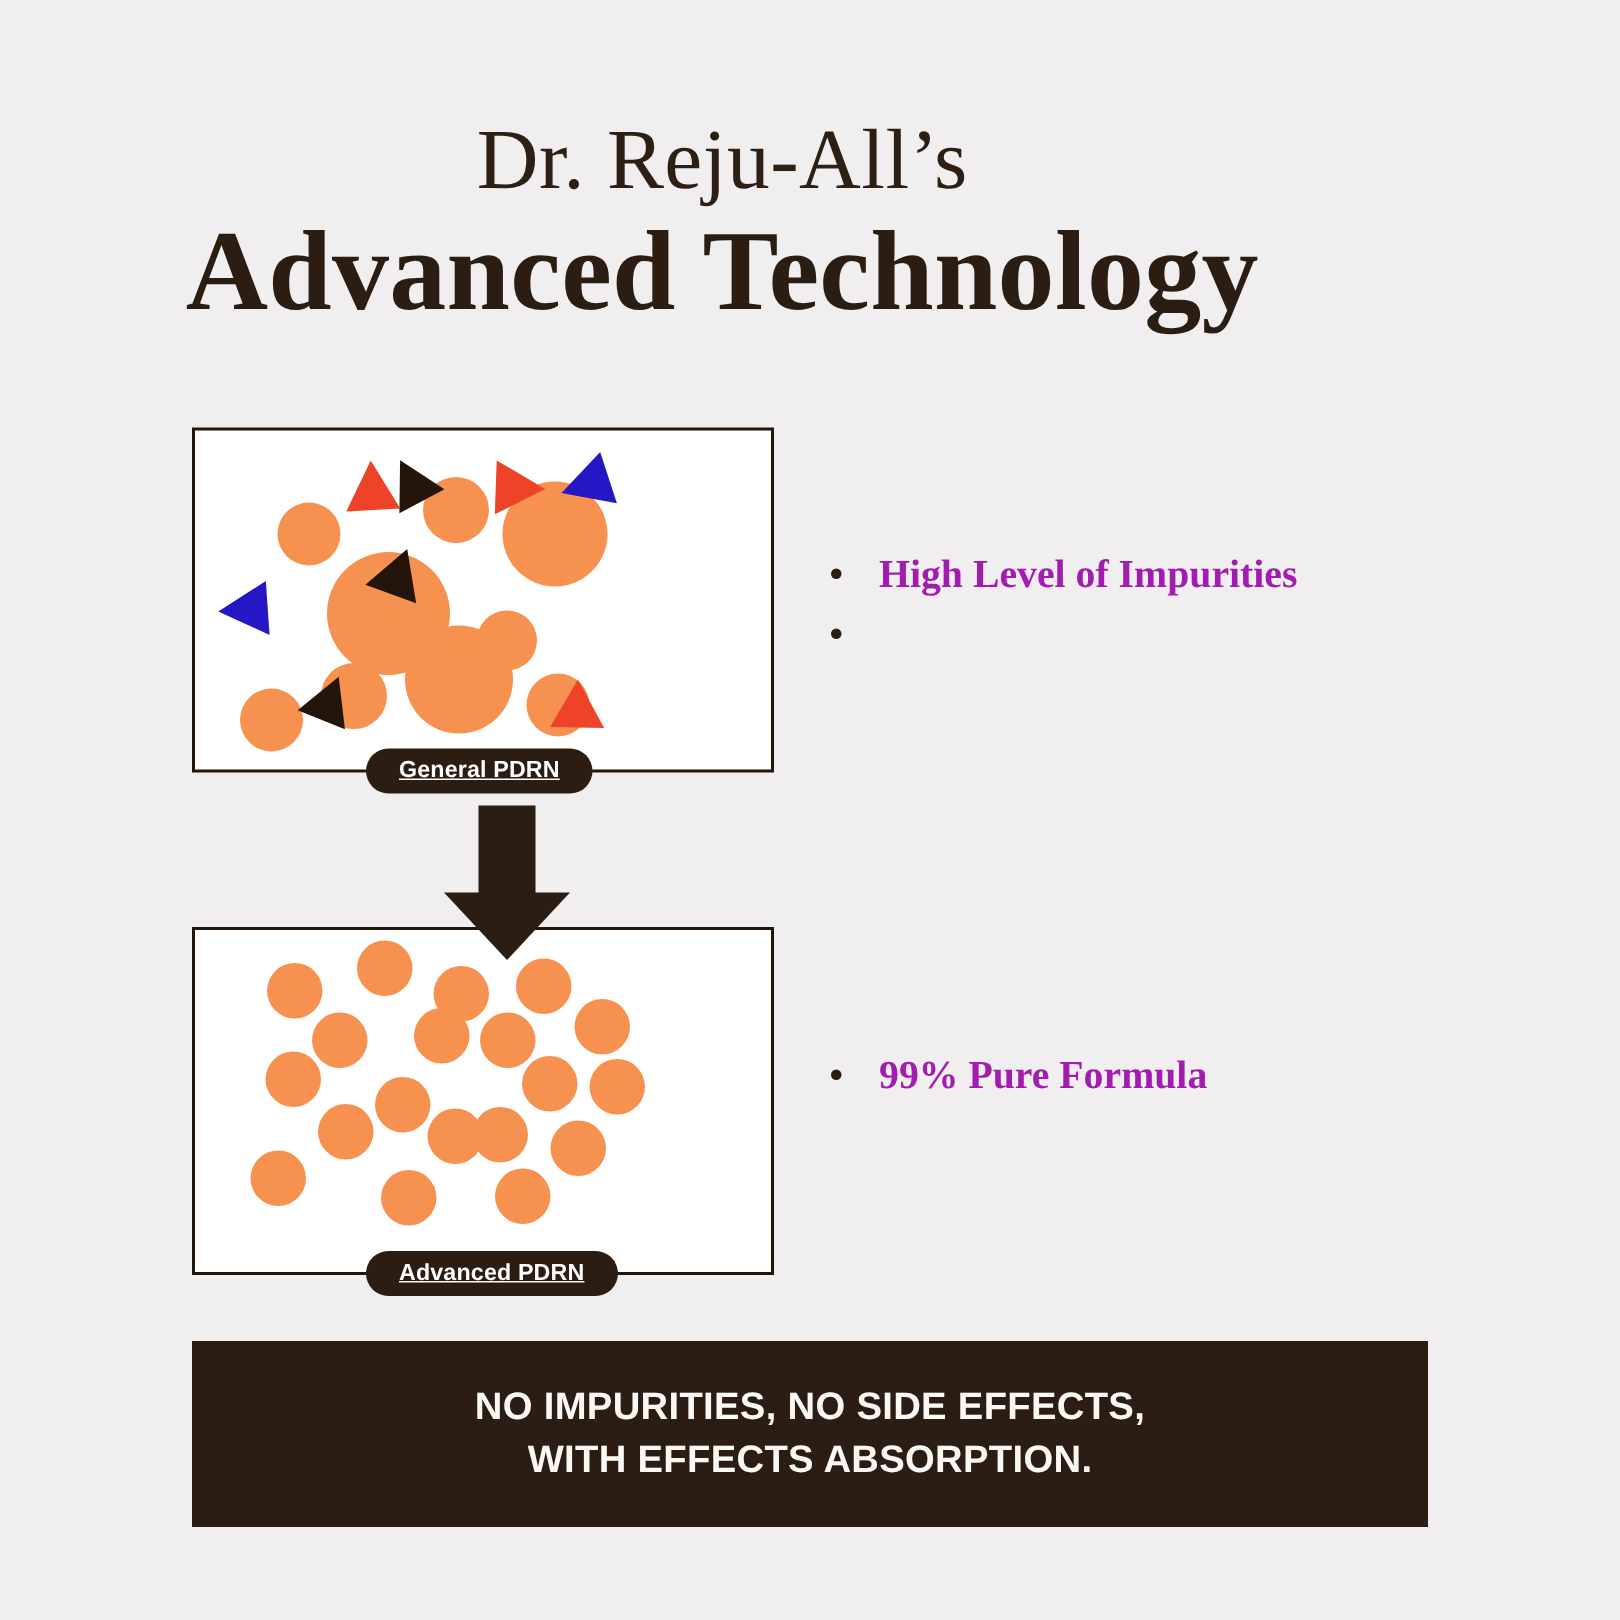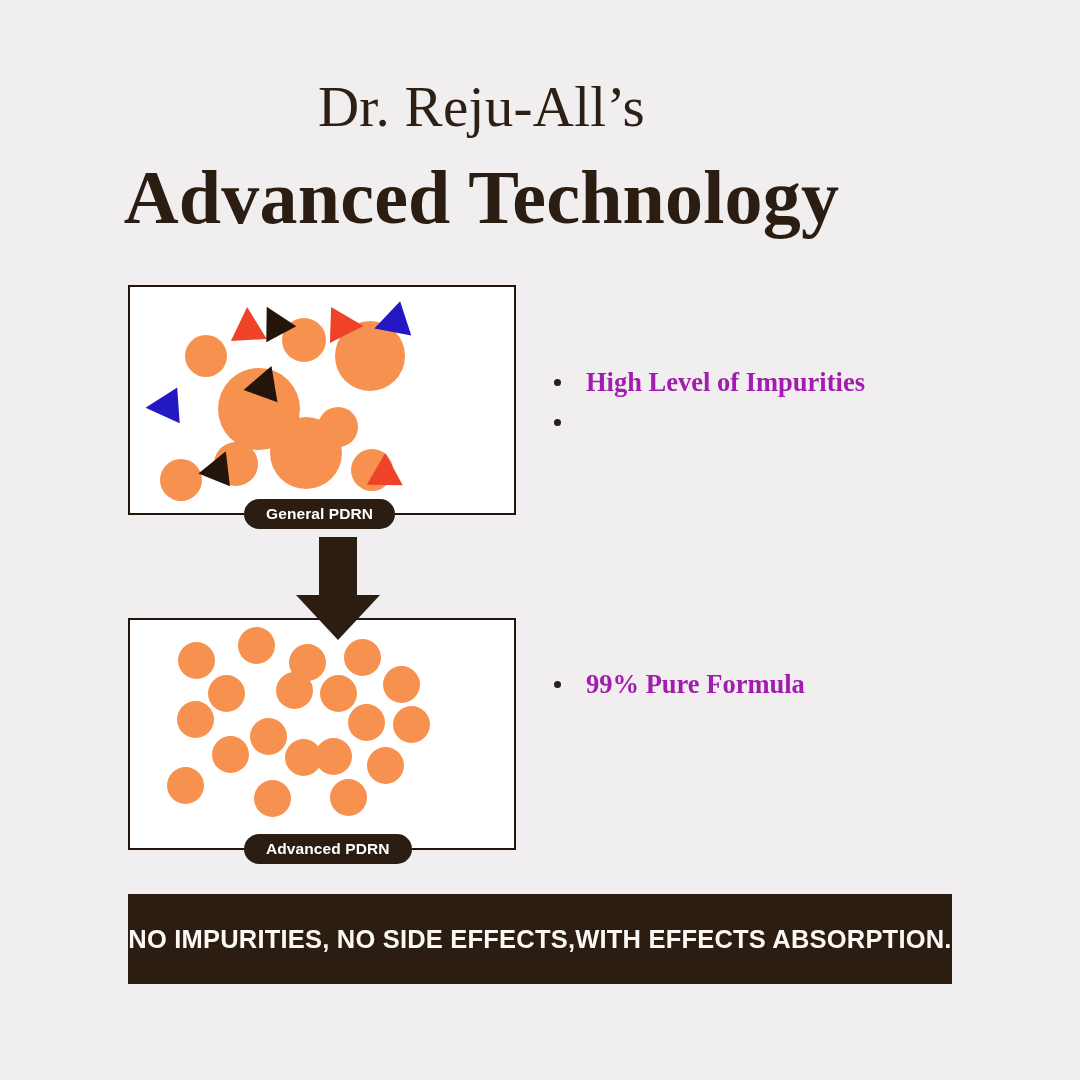--- a/index.html
+++ b/index.html
@@ -33,21 +33,21 @@
     letter-spacing:0.3px;
     font-weight:400;
   }
   #title-line2 {
     font-family:"Liberation Serif", serif;
     font-size:76px;
     line-height:1.12;
     color:#2b1d12;
     font-weight:700;
     letter-spacing:0.2px;
-    margin-top:20px;
+    margin-top:4px;
   }
 
   
   .panel {
     position:absolute;
     background:#ffffff;
     border:2px solid #231509;
   }
   #panel-general  { left:128px; top:285px; width:388px; height:230px; }
   #panel-advanced { left:128px; top:618px; width:388px; height:232px; }
@@ -78,20 +78,21 @@
     font-size:15.5px;
     font-weight:700;
     font-family:"Liberation Sans", sans-serif;
     letter-spacing:0.1px;
     height:30px;
     line-height:30px;
     text-align:center;
     padding:0 22px;
     white-space:nowrap;
     z-index:6;
+    text-decoration:underline;
   }
   #pill-general  { left:244px; top:499px; }
   #pill-advanced { left:244px; top:834px; }
 
   
   #flow-arrow {
     position:absolute;
     left:296px;
     top:537px;
     width:84px;
@@ -116,21 +117,21 @@
     border-top:45px solid #2b1d12;
   }
 
   
   .bullets {
     position:absolute;
     font-family:Liberation Serif, serif;
     color:#a21caf;
   }
   #bullets-general  { left:552px; top:362px; }
-  #bullets-advanced { left:552px; top:664px; }
+  #bullets-advanced { left:552px; top:696px; }
 
   .bullets ul { list-style:none; }
   .bullets li {
     font-size:26.5px;
     line-height:40px;
     font-weight:600;
     position:relative;
     padding-left:34px;
     white-space:nowrap;
   }
@@ -142,23 +143,24 @@
     border-radius:50%;
     background:#2b1d12;
   }
 
   
   #banner {
     position:absolute;
     left:128px;
     top:894px;
     width:824px;
-    height:90px;
+    height:124px;
     background:#2b1d12;
     display:flex;
+    flex-direction:column;
     align-items:center;
     justify-content:center;
   }
   #banner .bline {
     color:#fbf8f4;
     font-family:"Liberation Sans", sans-serif;
     font-weight:700;
     font-size:25.5px;
     line-height:35px;
     letter-spacing:0.2px;

